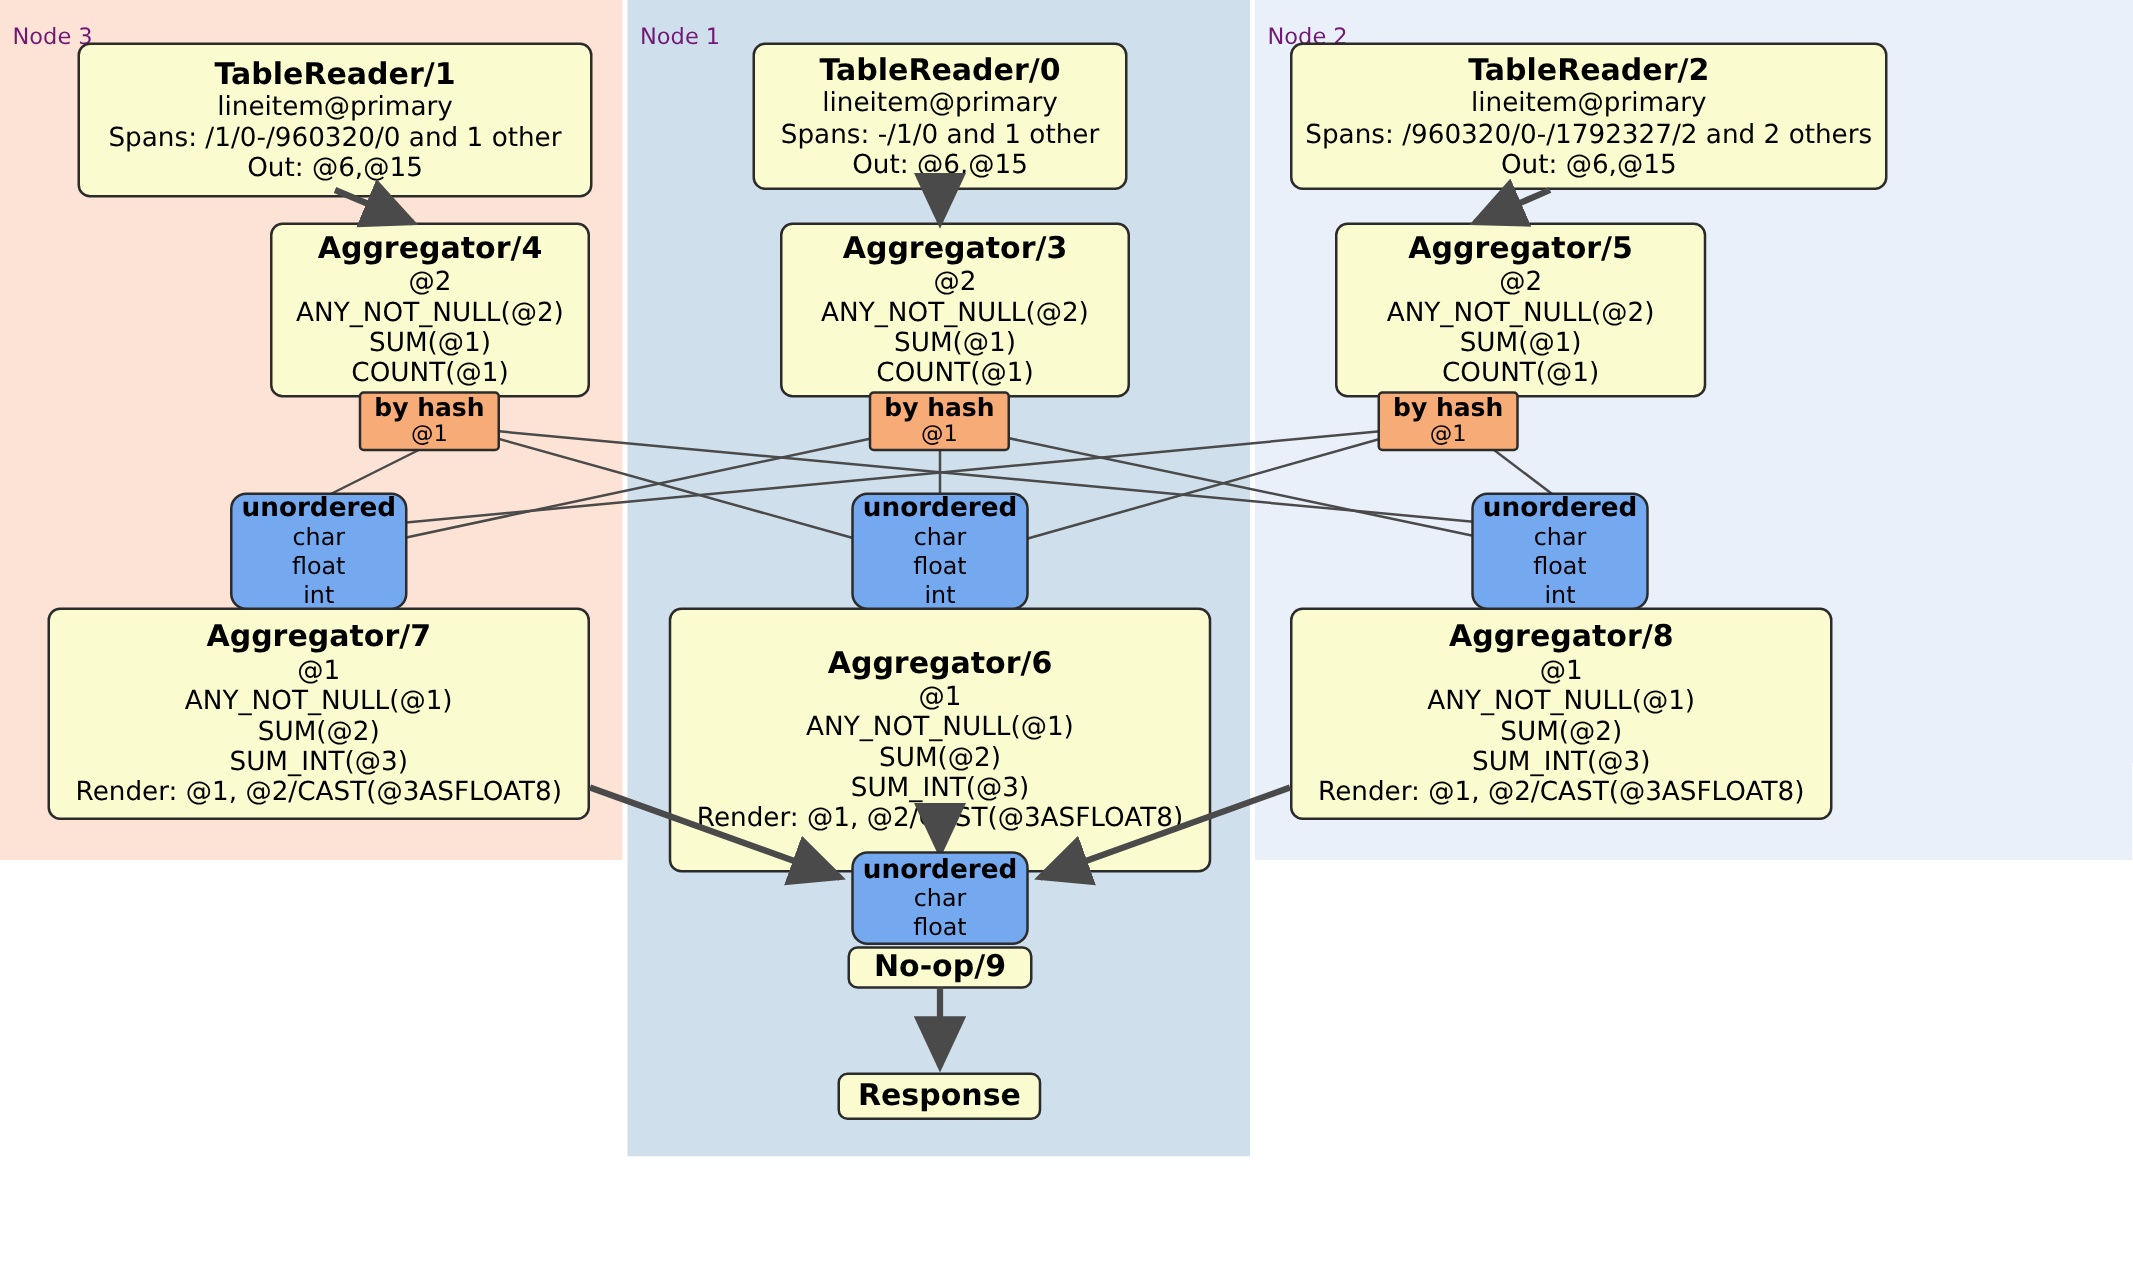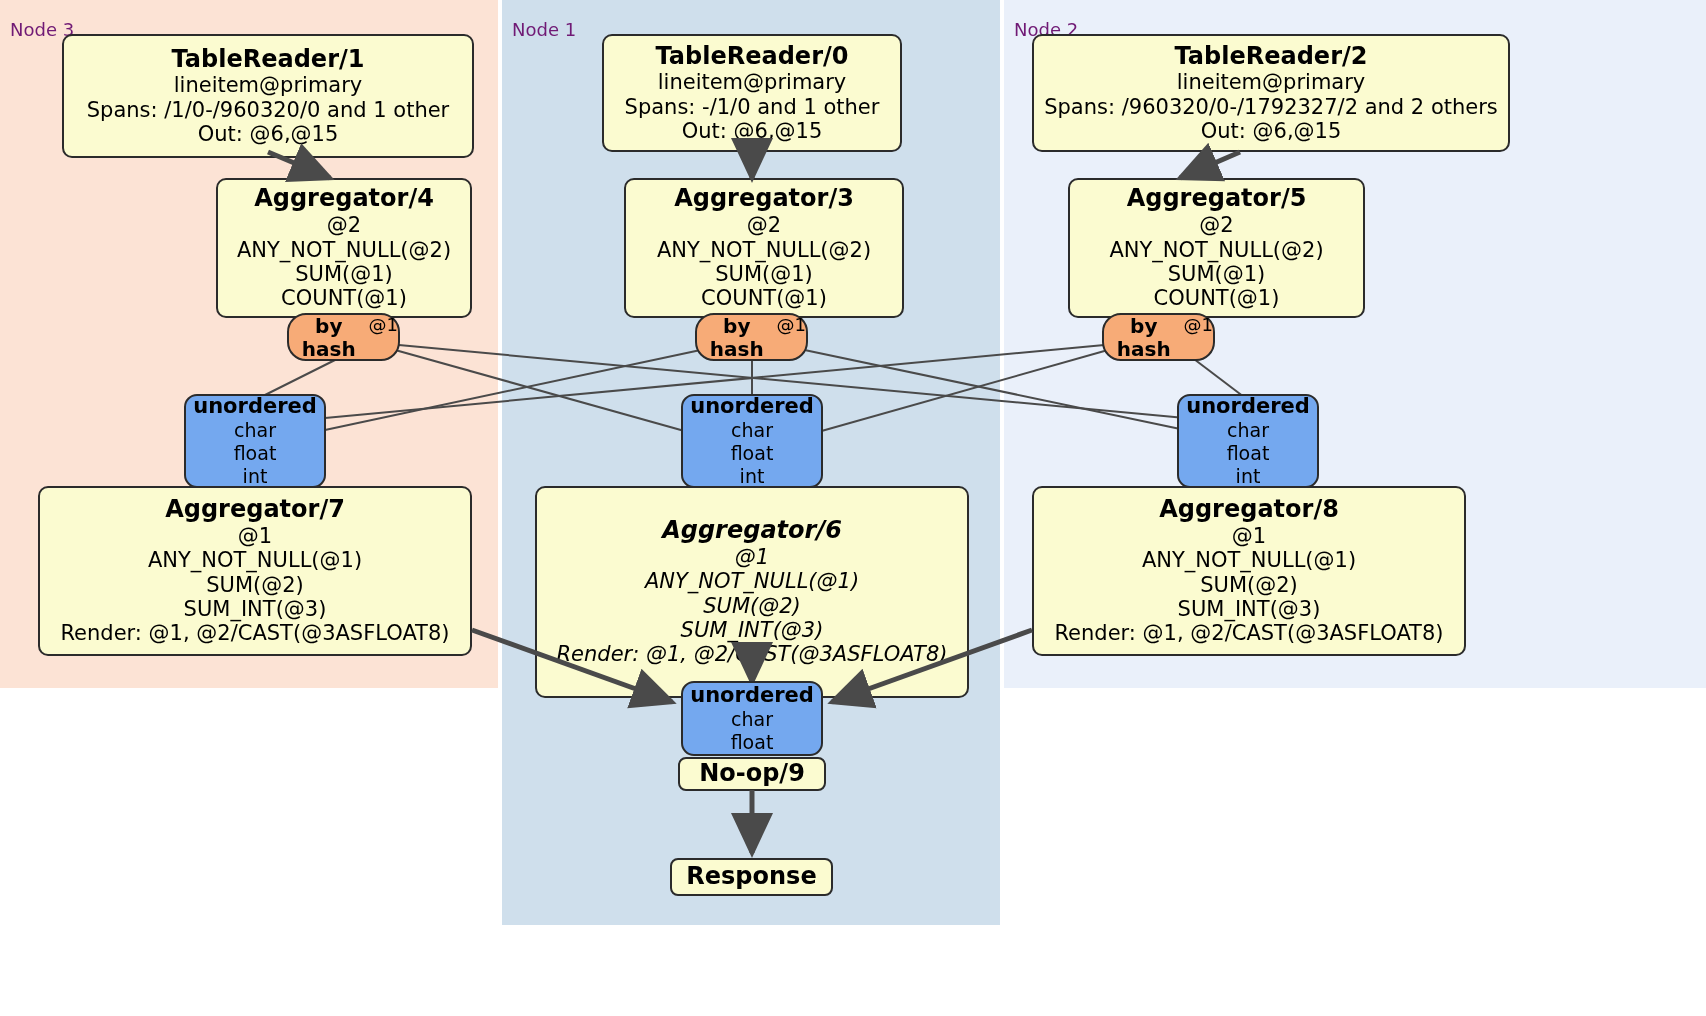--- a/index.html
+++ b/index.html
@@ -73,26 +73,26 @@
   .proc.compact {
     padding: 2px 14px;
     border-radius: 8px;
   }
 
   
   .outbox {
     position: absolute;
     box-sizing: border-box;
     border: 2px solid #2b2b2b;
-    border-radius: 19px;
+    border-radius: 4px;
     background: #f7ab77;
     text-align: center;
     z-index: 6;
     display: flex;
-    flex-direction: row;
+    flex-direction: column;
     justify-content: center;
     color: #000000;
   }
   .outbox .ttl {
     font-weight: bold;
     font-size: 20px;
     line-height: 1.15;
   }
   .outbox .ln {
     font-size: 18px;
@@ -256,21 +256,21 @@
 
   <div class="proc" style="left:38px; top:486px; width:434px; height:170px;">
     <div class="ttl">Aggregator/7</div>
     <div class="ln">@1</div>
     <div class="ln">ANY_NOT_NULL(@1)</div>
     <div class="ln">SUM(@2)</div>
     <div class="ln">SUM_INT(@3)</div>
     <div class="ln">Render: @1, @2/CAST(@3ASFLOAT8)</div>
   </div>
 
-  <div class="proc" style="left:535px; top:486px; width:434px; height:212px;font-style:italic;">
+  <div class="proc" style="left:535px; top:486px; width:434px; height:212px;">
     <div class="ttl">Aggregator/6</div>
     <div class="ln">@1</div>
     <div class="ln">ANY_NOT_NULL(@1)</div>
     <div class="ln">SUM(@2)</div>
     <div class="ln">SUM_INT(@3)</div>
     <div class="ln">Render: @1, @2/CAST(@3ASFLOAT8)</div>
   </div>
 
   <div class="proc" style="left:1032px; top:486px; width:434px; height:170px;">
     <div class="ttl">Aggregator/8</div>

